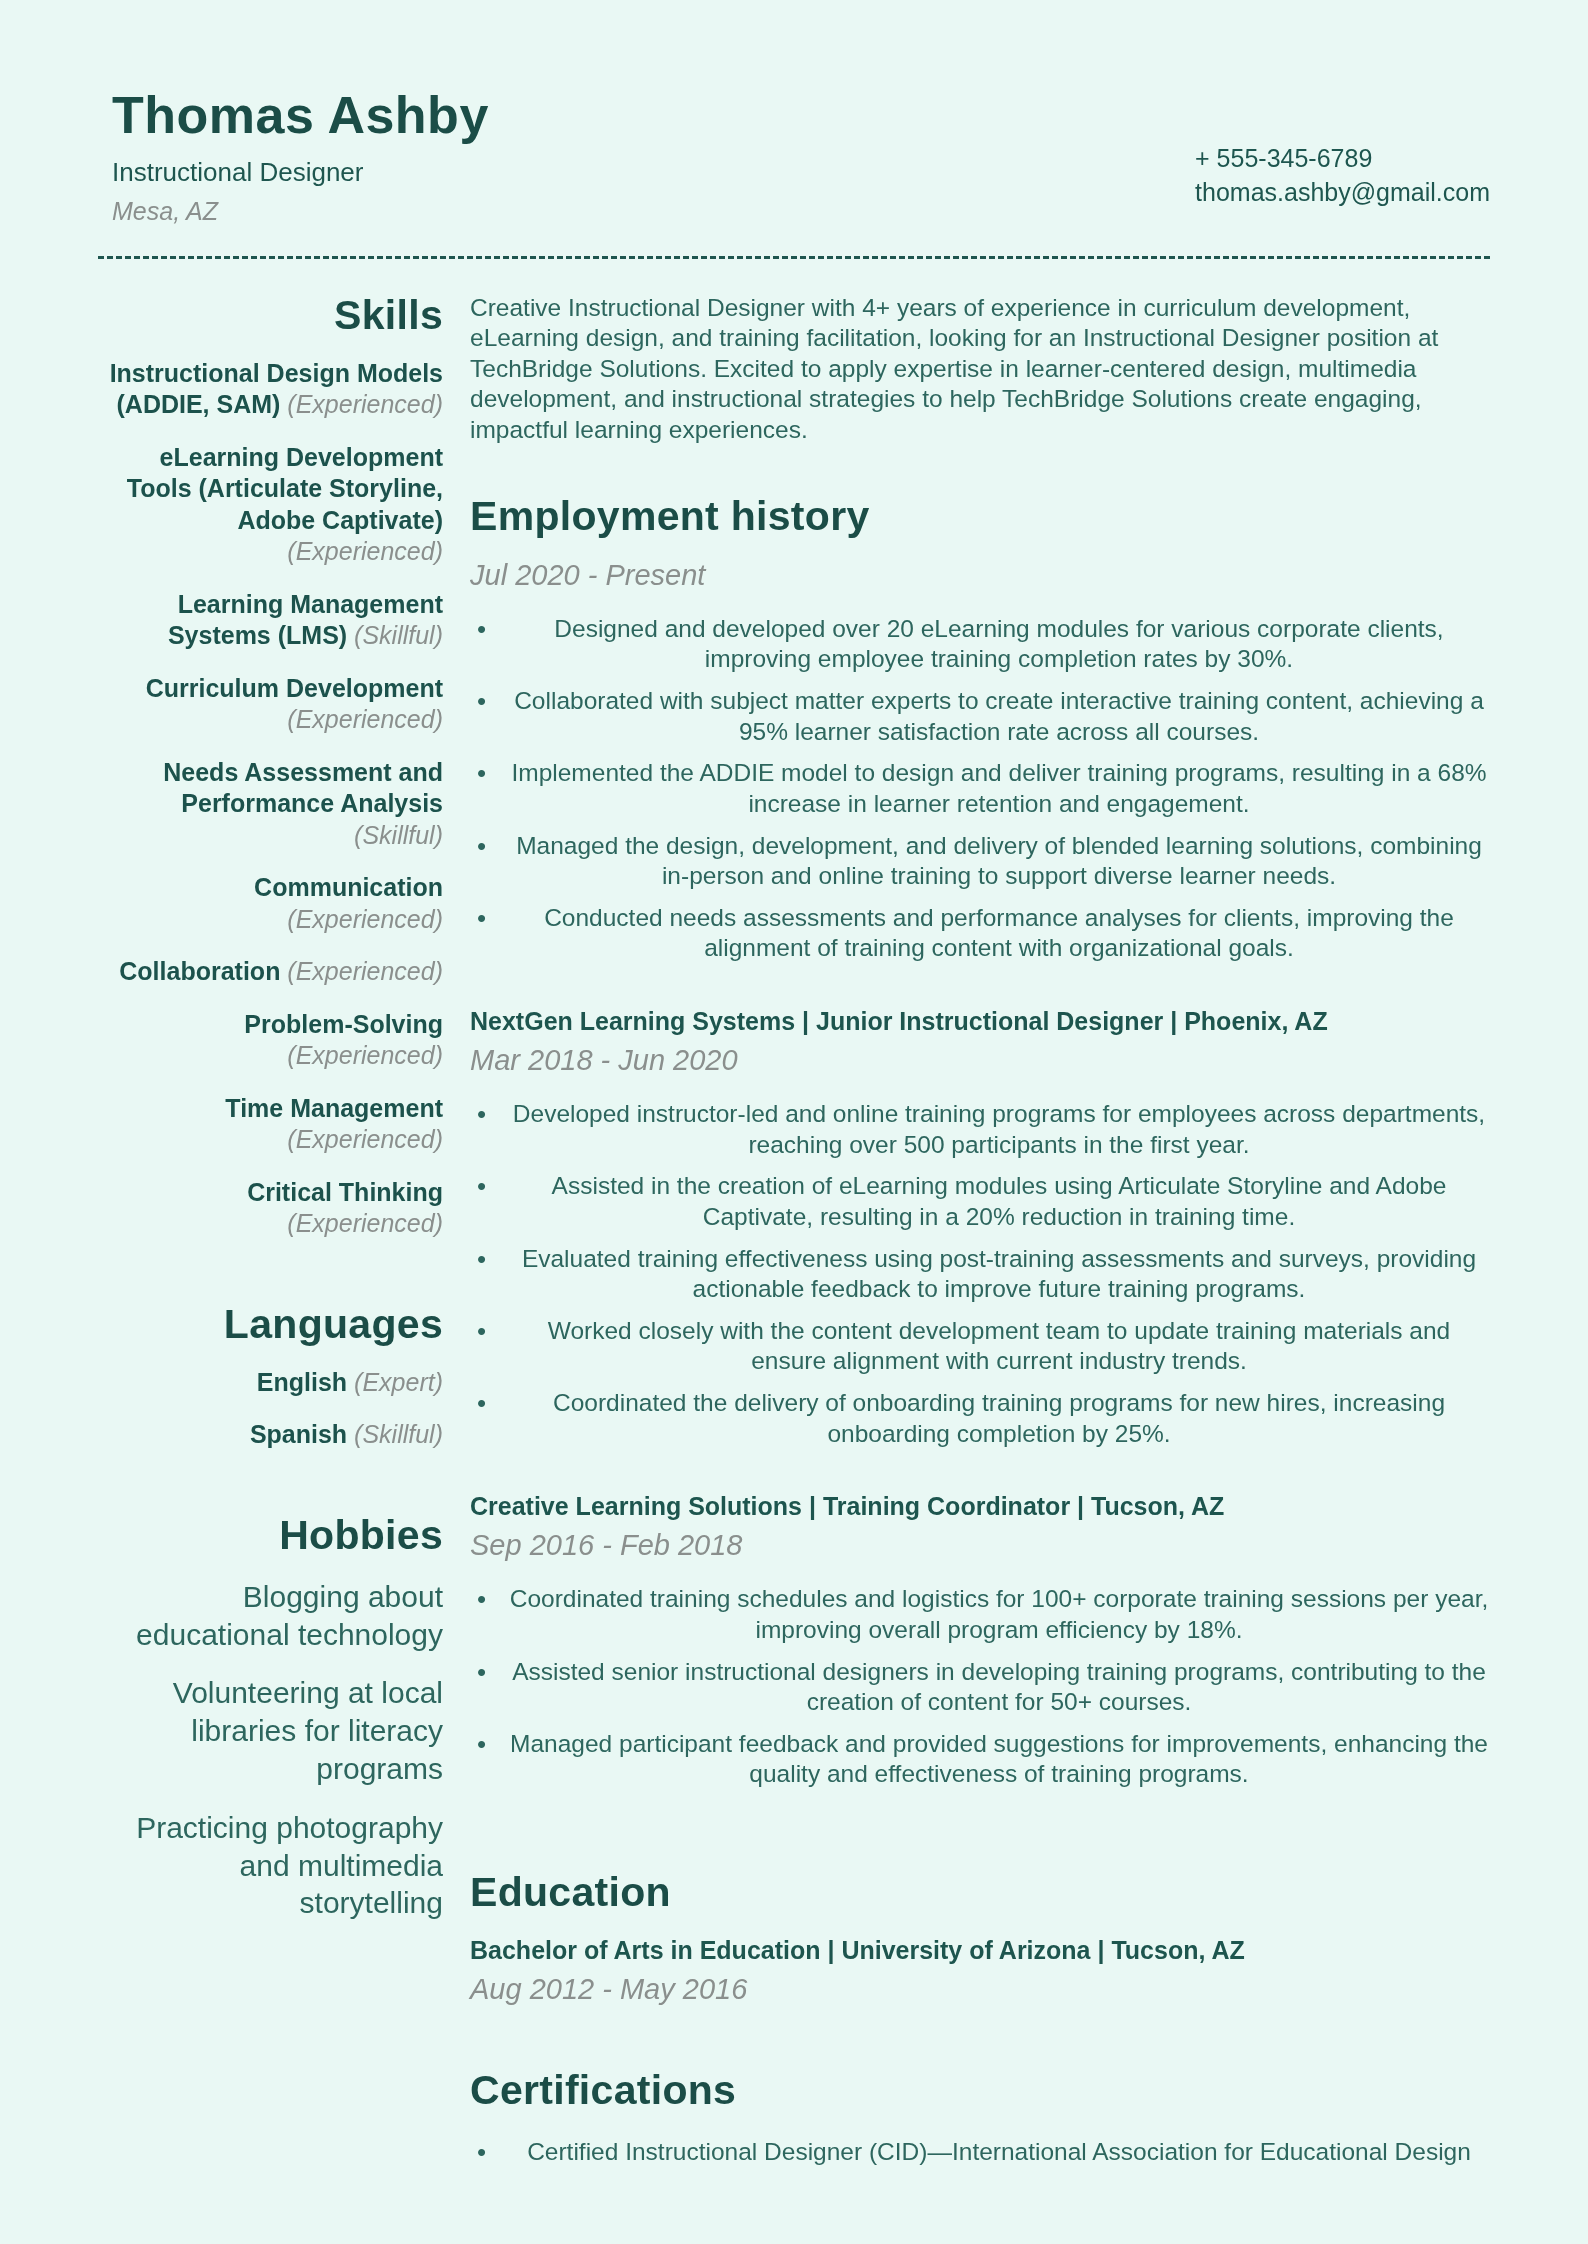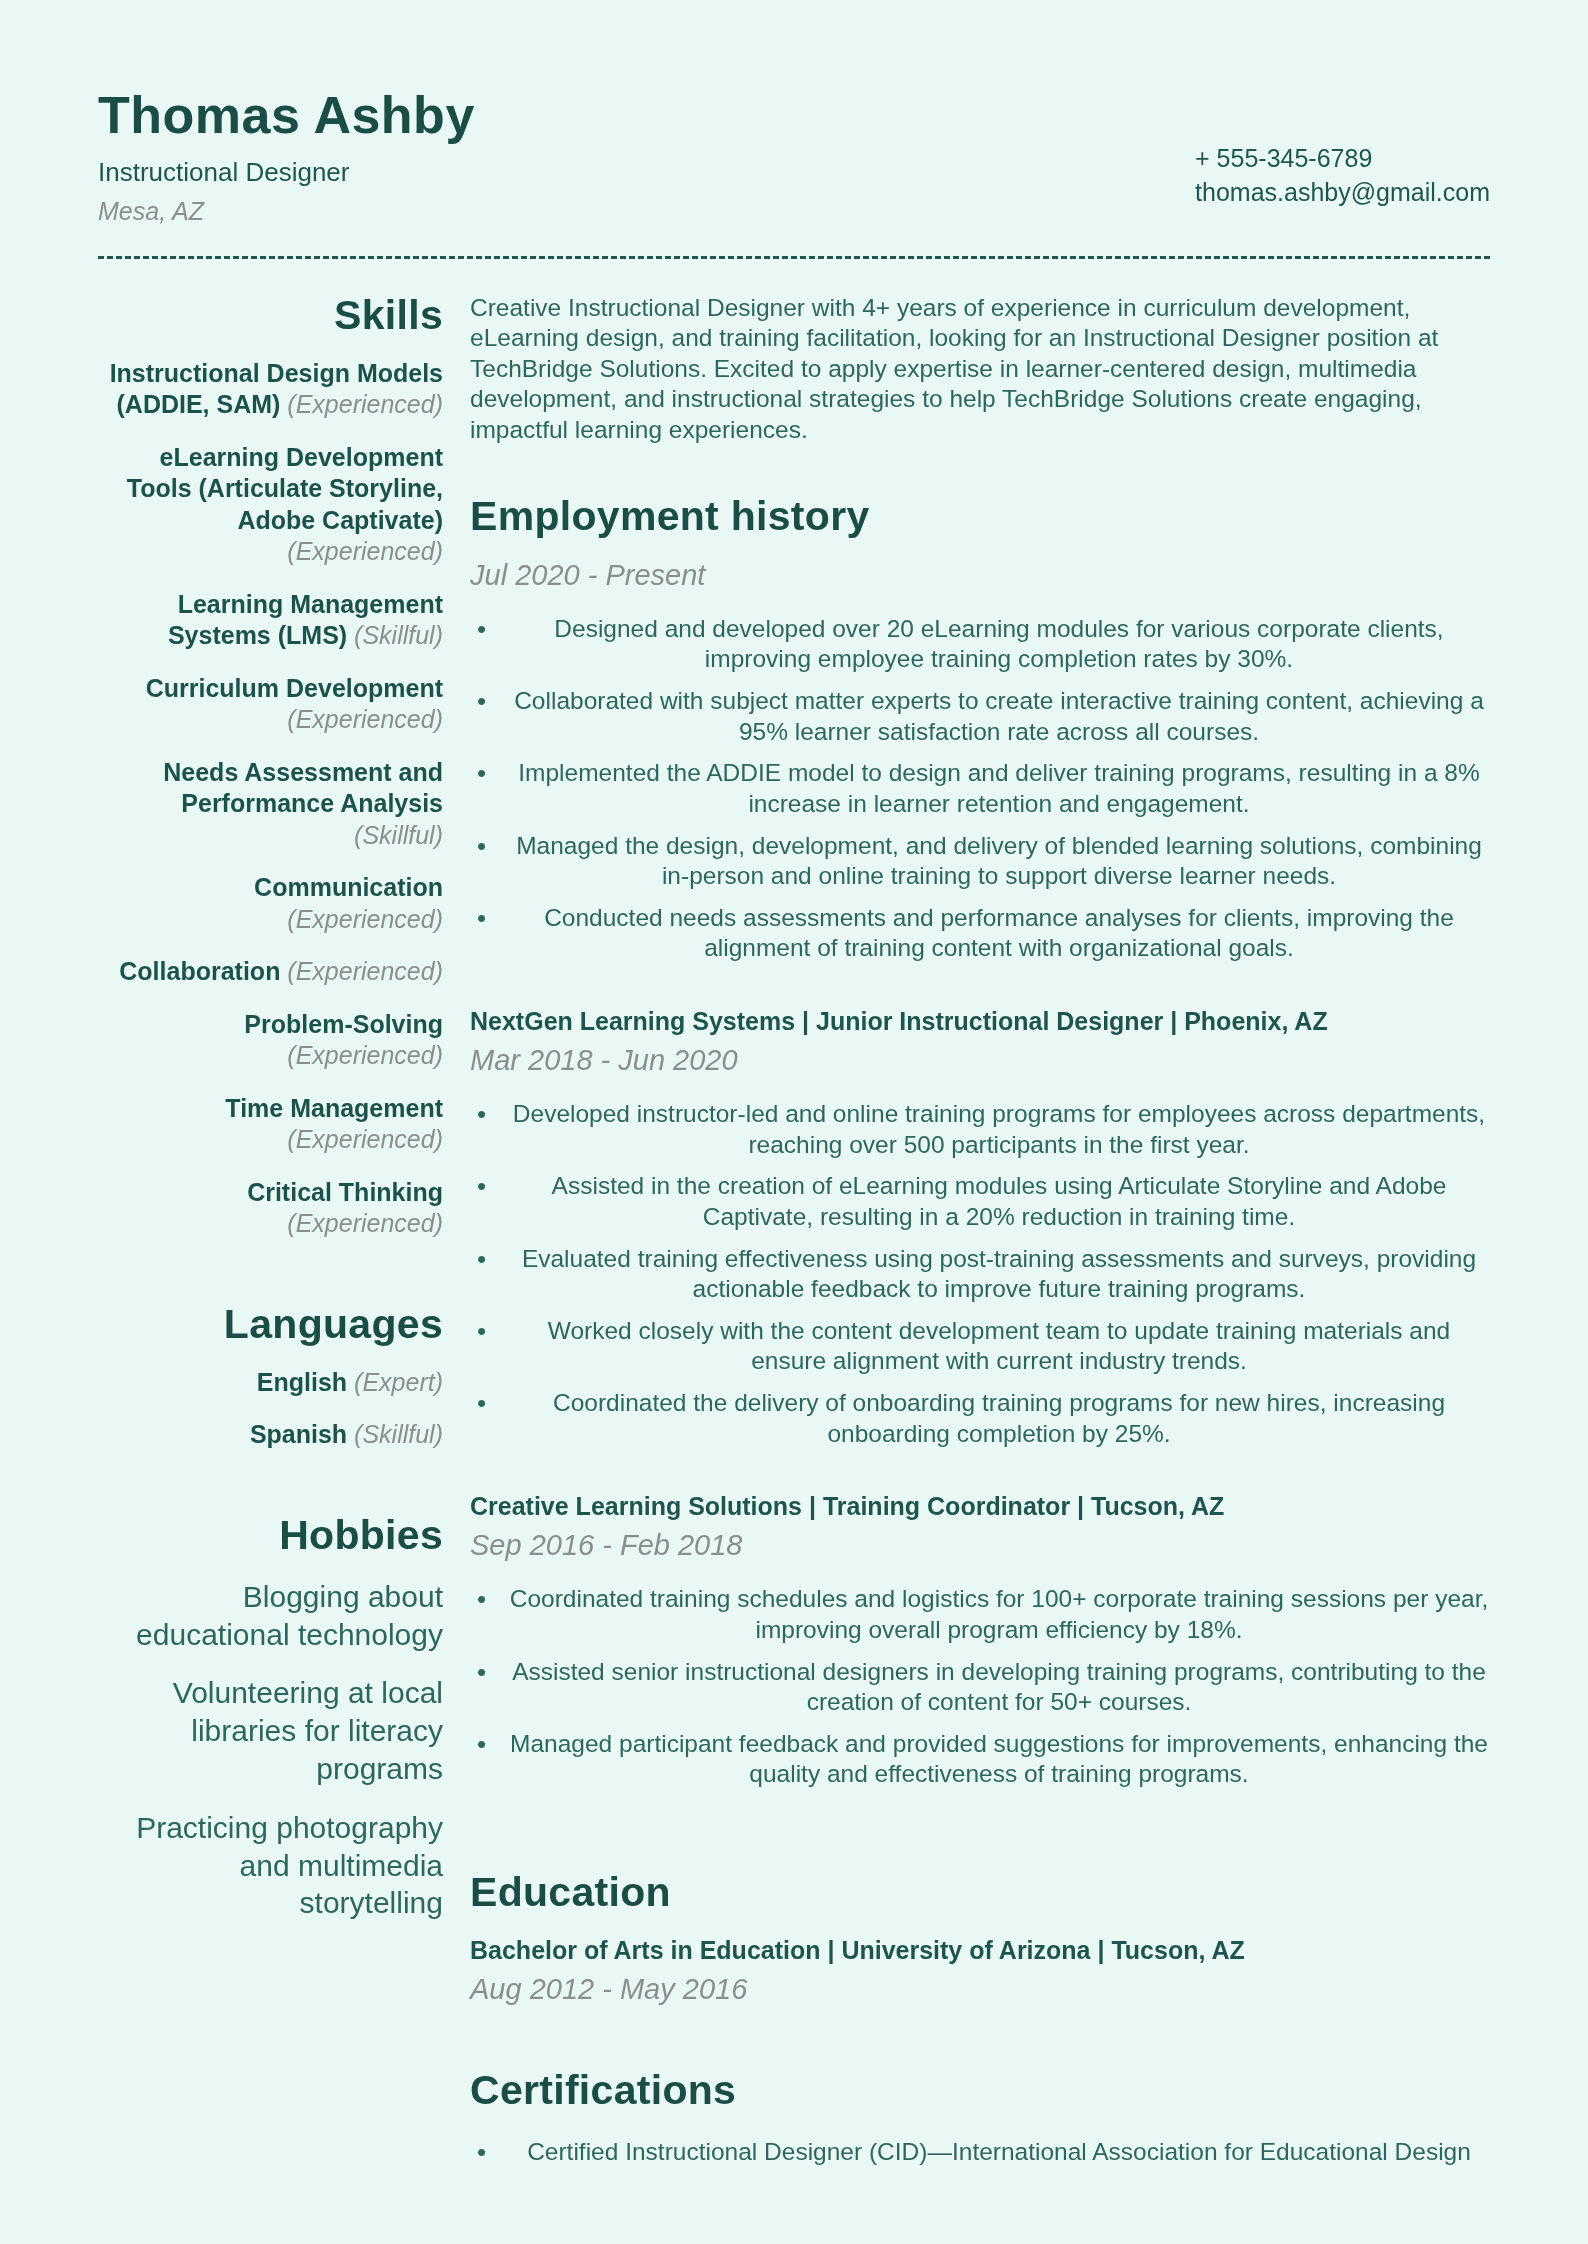--- a/index.html
+++ b/index.html
@@ -7,21 +7,21 @@
     width:1588px;height:2244px;
     background:#e9f8f4;
     font-family:"Liberation Sans",sans-serif;
     color:#2d665e;
     box-sizing:border-box;
     padding:88px 98px 0 98px;
     position:relative;
     overflow:hidden;
   }
   
-  .header{position:relative;}
+  .header{position:relative;margin-left:14px;}
   .name{
     font-size:52px;font-weight:bold;color:#1b4d47;
     letter-spacing:0.5px;line-height:1.05;margin:0;
   }
   .job-title{font-size:26px;color:#1e564f;margin-top:14px;}
   .location{font-size:25px;color:#8a8f8d;font-style:italic;margin-top:9px;}
   .contact{
     position:absolute;right:0;bottom:16px;
     text-align:left;font-size:25px;color:#1e564f;line-height:1.38;
   }
@@ -125,21 +125,21 @@
       </div>
 
       <div class="section-employment">
         <h2>Employment history</h2>
 
         <div class="job">
           <p class="job-dates">Jul 2020 - Present</p>
           <ul class="bullets">
             <li>Designed and developed over 20 eLearning modules for various corporate clients, improving employee training completion rates by 30%.</li>
             <li>Collaborated with subject matter experts to create interactive training content, achieving a 95% learner satisfaction rate across all courses.</li>
-            <li>Implemented the ADDIE model to design and deliver training programs, resulting in a 8% increase in learner retention and engagement.</li>
+            <li>Implemented the ADDIE model to design and deliver training programs, resulting in a 68% increase in learner retention and engagement.</li>
             <li>Managed the design, development, and delivery of blended learning solutions, combining in-person and online training to support diverse learner needs.</li>
             <li>Conducted needs assessments and performance analyses for clients, improving the alignment of training content with organizational goals.</li>
           </ul>
         </div>
 
         <div class="job">
           <p class="job-head">NextGen Learning Systems | Junior Instructional Designer | Phoenix, AZ</p>
           <p class="job-dates">Mar 2018 - Jun 2020</p>
           <ul class="bullets">
             <li>Developed instructor-led and online training programs for employees across departments, reaching over 500 participants in the first year.</li>

